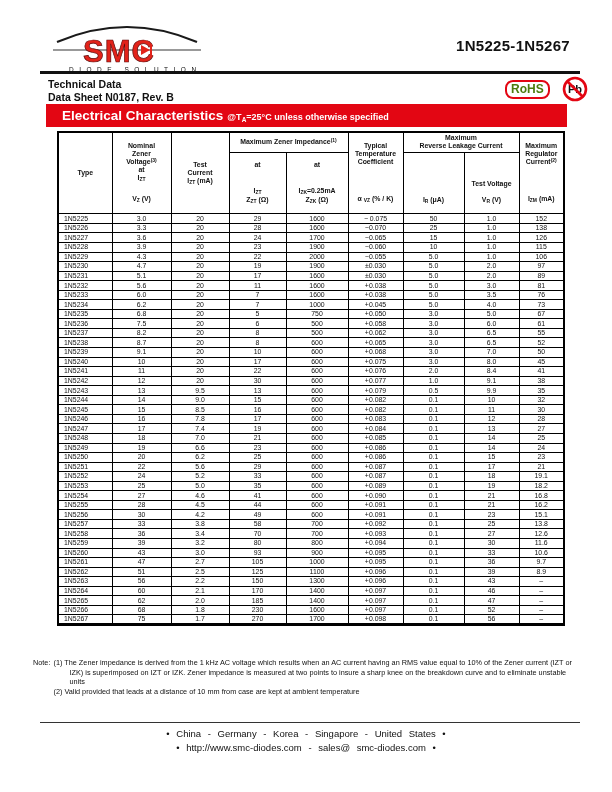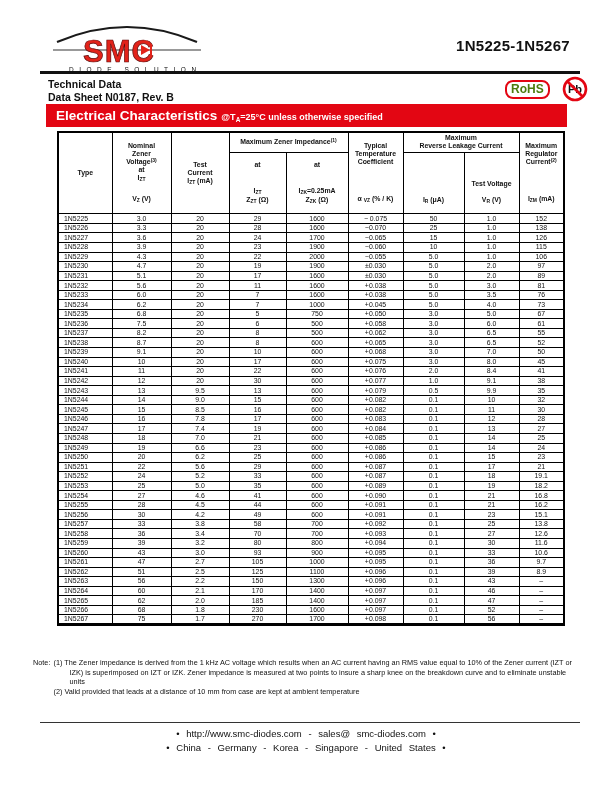--- a/index.html
+++ b/index.html
@@ -15,21 +15,21 @@
   .rule-thick { position:absolute; left:40px; top:71px; width:540px; height:3px; background:#111; }
   .doc-block { position:absolute; left:48px; top:78px; font-size:10.5px; font-weight:bold; line-height:1.25; }
   .rohs-badge {
     position:absolute; left:505px; top:80px; border:2px solid #e30613; color:#4d7c0f;
     font-size:12px; font-weight:bold; padding:0px 4px 1px 4px; border-radius:8px;text-align:right;
   }
   .pb-badge { position:absolute; left:562px; top:76px;text-decoration:underline; }
   
   .banner {
     position:absolute; left:46px; top:104px; width:521px; height:23px;
-    background:#e30613; color:#fff; display:flex; align-items:center; padding-left:10px;
+    background:#e30613; color:#fff; display:flex; align-items:center; padding-left:16px;
   }
   .banner .t1 { font-size:13.5px; font-weight:bold; }
   .banner .t2 { font-size:9px; font-weight:bold; margin-left:4px; padding-top:3px; }
   
   table.ec {
     position:absolute; left:57px; top:131px; width:506px;
     border-collapse:collapse; table-layout:fixed;
     font-size:6.9px; line-height:1.15;
   }
   table.ec th, table.ec td { border:1px solid #000; }
@@ -654,17 +654,17 @@
     <span class="note-prefix">Note:</span>
     <div class="note-items">
         <div class="note-item">(1) The Zener impedance is derived from the 1 kHz AC voltage which results when an AC current having an RMS value equal to 10% of the Zener current (IZT or IZK) is superimposed on IZT or IZK. Zener impedance is measured at two points to insure a sharp knee on the breakdown curve and to eliminate unstable units</div>
         <div class="note-item">(2) Valid provided that leads at a distance of 10 mm from case are kept at ambient temperature</div>
       </div>
   </div>
 
   <div class="rule-thin"></div>
 
   <div class="footer">
+    <div>• China - Germany - Korea - Singapore - United States •</div>
     <div>• http://www.smc-diodes.com - sales@ smc-diodes.com •</div>
-    <div>• China - Germany - Korea - Singapore - United States •</div>
   </div>
 
 </div>
 
 </body></html>

